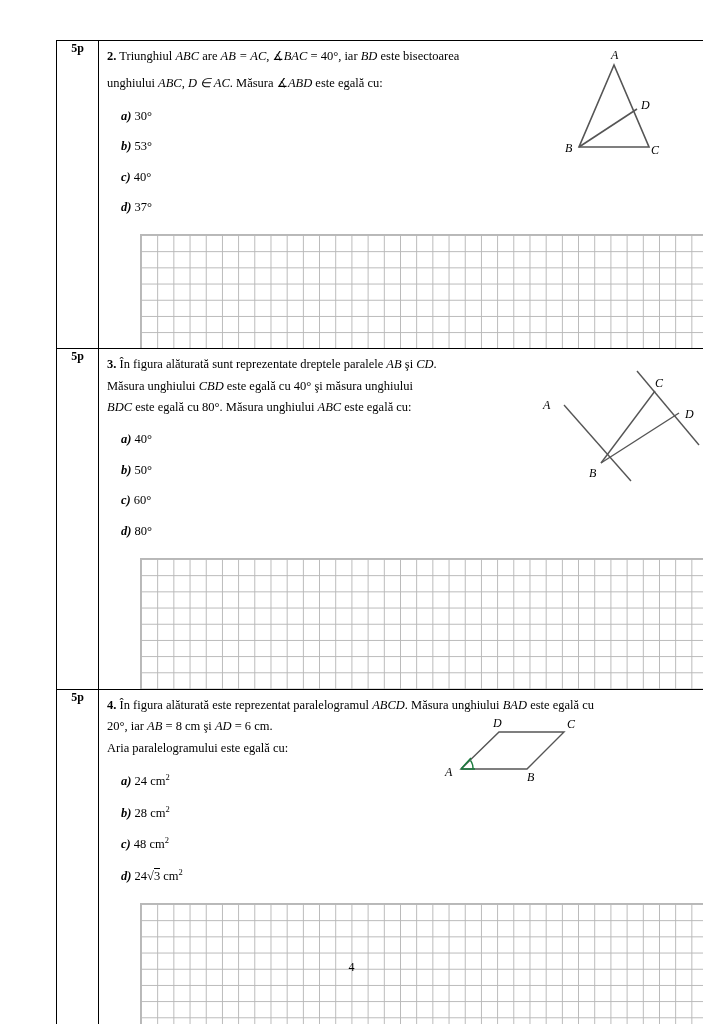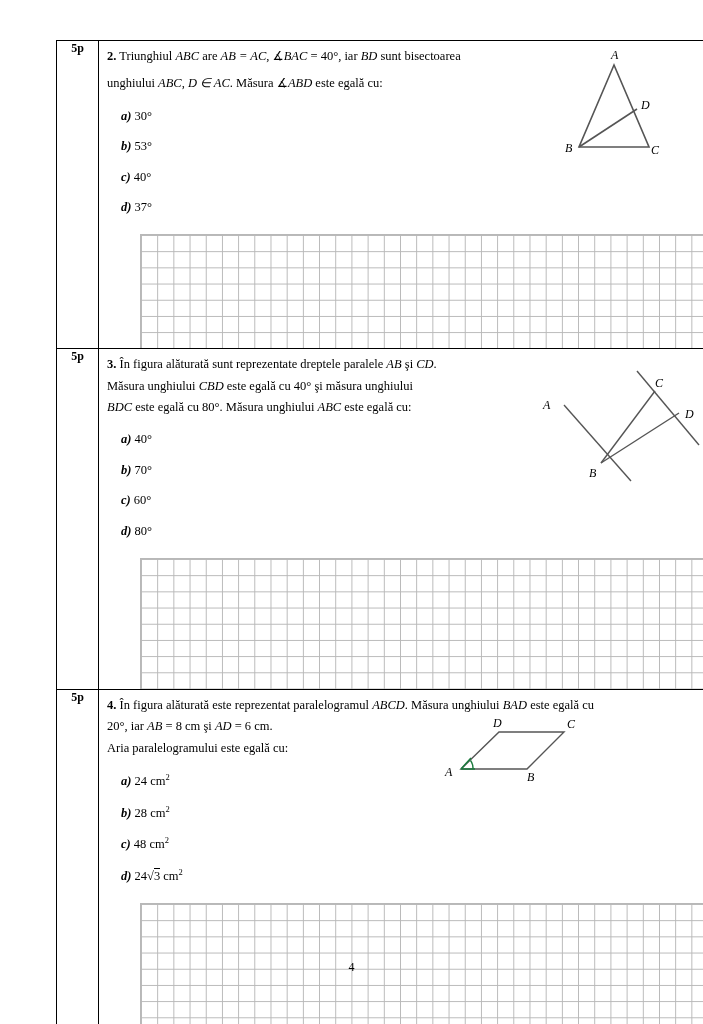--- a/index.html
+++ b/index.html
@@ -104,21 +104,21 @@
       <td class="points">5p</td>
       <td class="body">
         <div style="position:relative; min-height:148px;">
           <div class="qtext">
             <span class="lead">2.</span>
             <span>Triunghiul</span>
             <i class="m">ABC</i>
             <span>are</span>
             <i class="m">AB = AC</i><span>, ∡</span><i class="m">BAC</i><span> = 40°,  iar</span>
             <i class="m">BD</i>
-            <span>sunt bisectoarea</span>
+            <span>este bisectoarea</span>
             <div style="height:8px;"></div>
             <span>unghiului</span>
             <i class="m">ABC</i><span>,</span>
             <i class="m">D ∈ AC</i><span>. Măsura ∡</span><i class="m">ABD</i>
             <span>este egală cu:</span>
           </div>
           <div class="answers">
             <div class="opt"><span class="lbl">a)</span> <span>30°</span></div>
             <div class="opt"><span class="lbl">b)</span> <span>53°</span></div>
             <div class="opt"><span class="lbl">c)</span> <span>40°</span></div>
@@ -158,21 +158,21 @@
             <span>şi măsura unghiului</span>
             <div style="height:2px;"></div>
             <i class="m">BDC</i>
             <span>este egală cu</span>
             <span>80°</span><span>. Măsura unghiului</span>
             <i class="m">ABC</i>
             <span>este egală cu:</span>
           </div>
           <div class="answers">
             <div class="opt"><span class="lbl">a)</span> <span>40°</span></div>
-            <div class="opt"><span class="lbl">b)</span> <span>70°</span></div>
+            <div class="opt"><span class="lbl">b)</span> <span>50°</span></div>
             <div class="opt"><span class="lbl">c)</span> <span>60°</span></div>
             <div class="opt"><span class="lbl">d)</span> <span>80°</span></div>
           </div>
 
           <svg class="fig" style="left:440px; top:14px;" width="165" height="125" viewBox="0 0 165 125">
             <line x1="25" y1="42" x2="92" y2="118" stroke="#555" stroke-width="1.4"></line>
             <line x1="98" y1="8" x2="160" y2="82" stroke="#555" stroke-width="1.4"></line>
             <line x1="62" y1="100" x2="140" y2="50" stroke="#555" stroke-width="1.4"></line>
             <line x1="62" y1="100" x2="116" y2="28" stroke="#555" stroke-width="1.4"></line>
             <text x="4" y="46" font-family="Liberation Serif, serif" font-style="italic" font-size="12">A</text>

